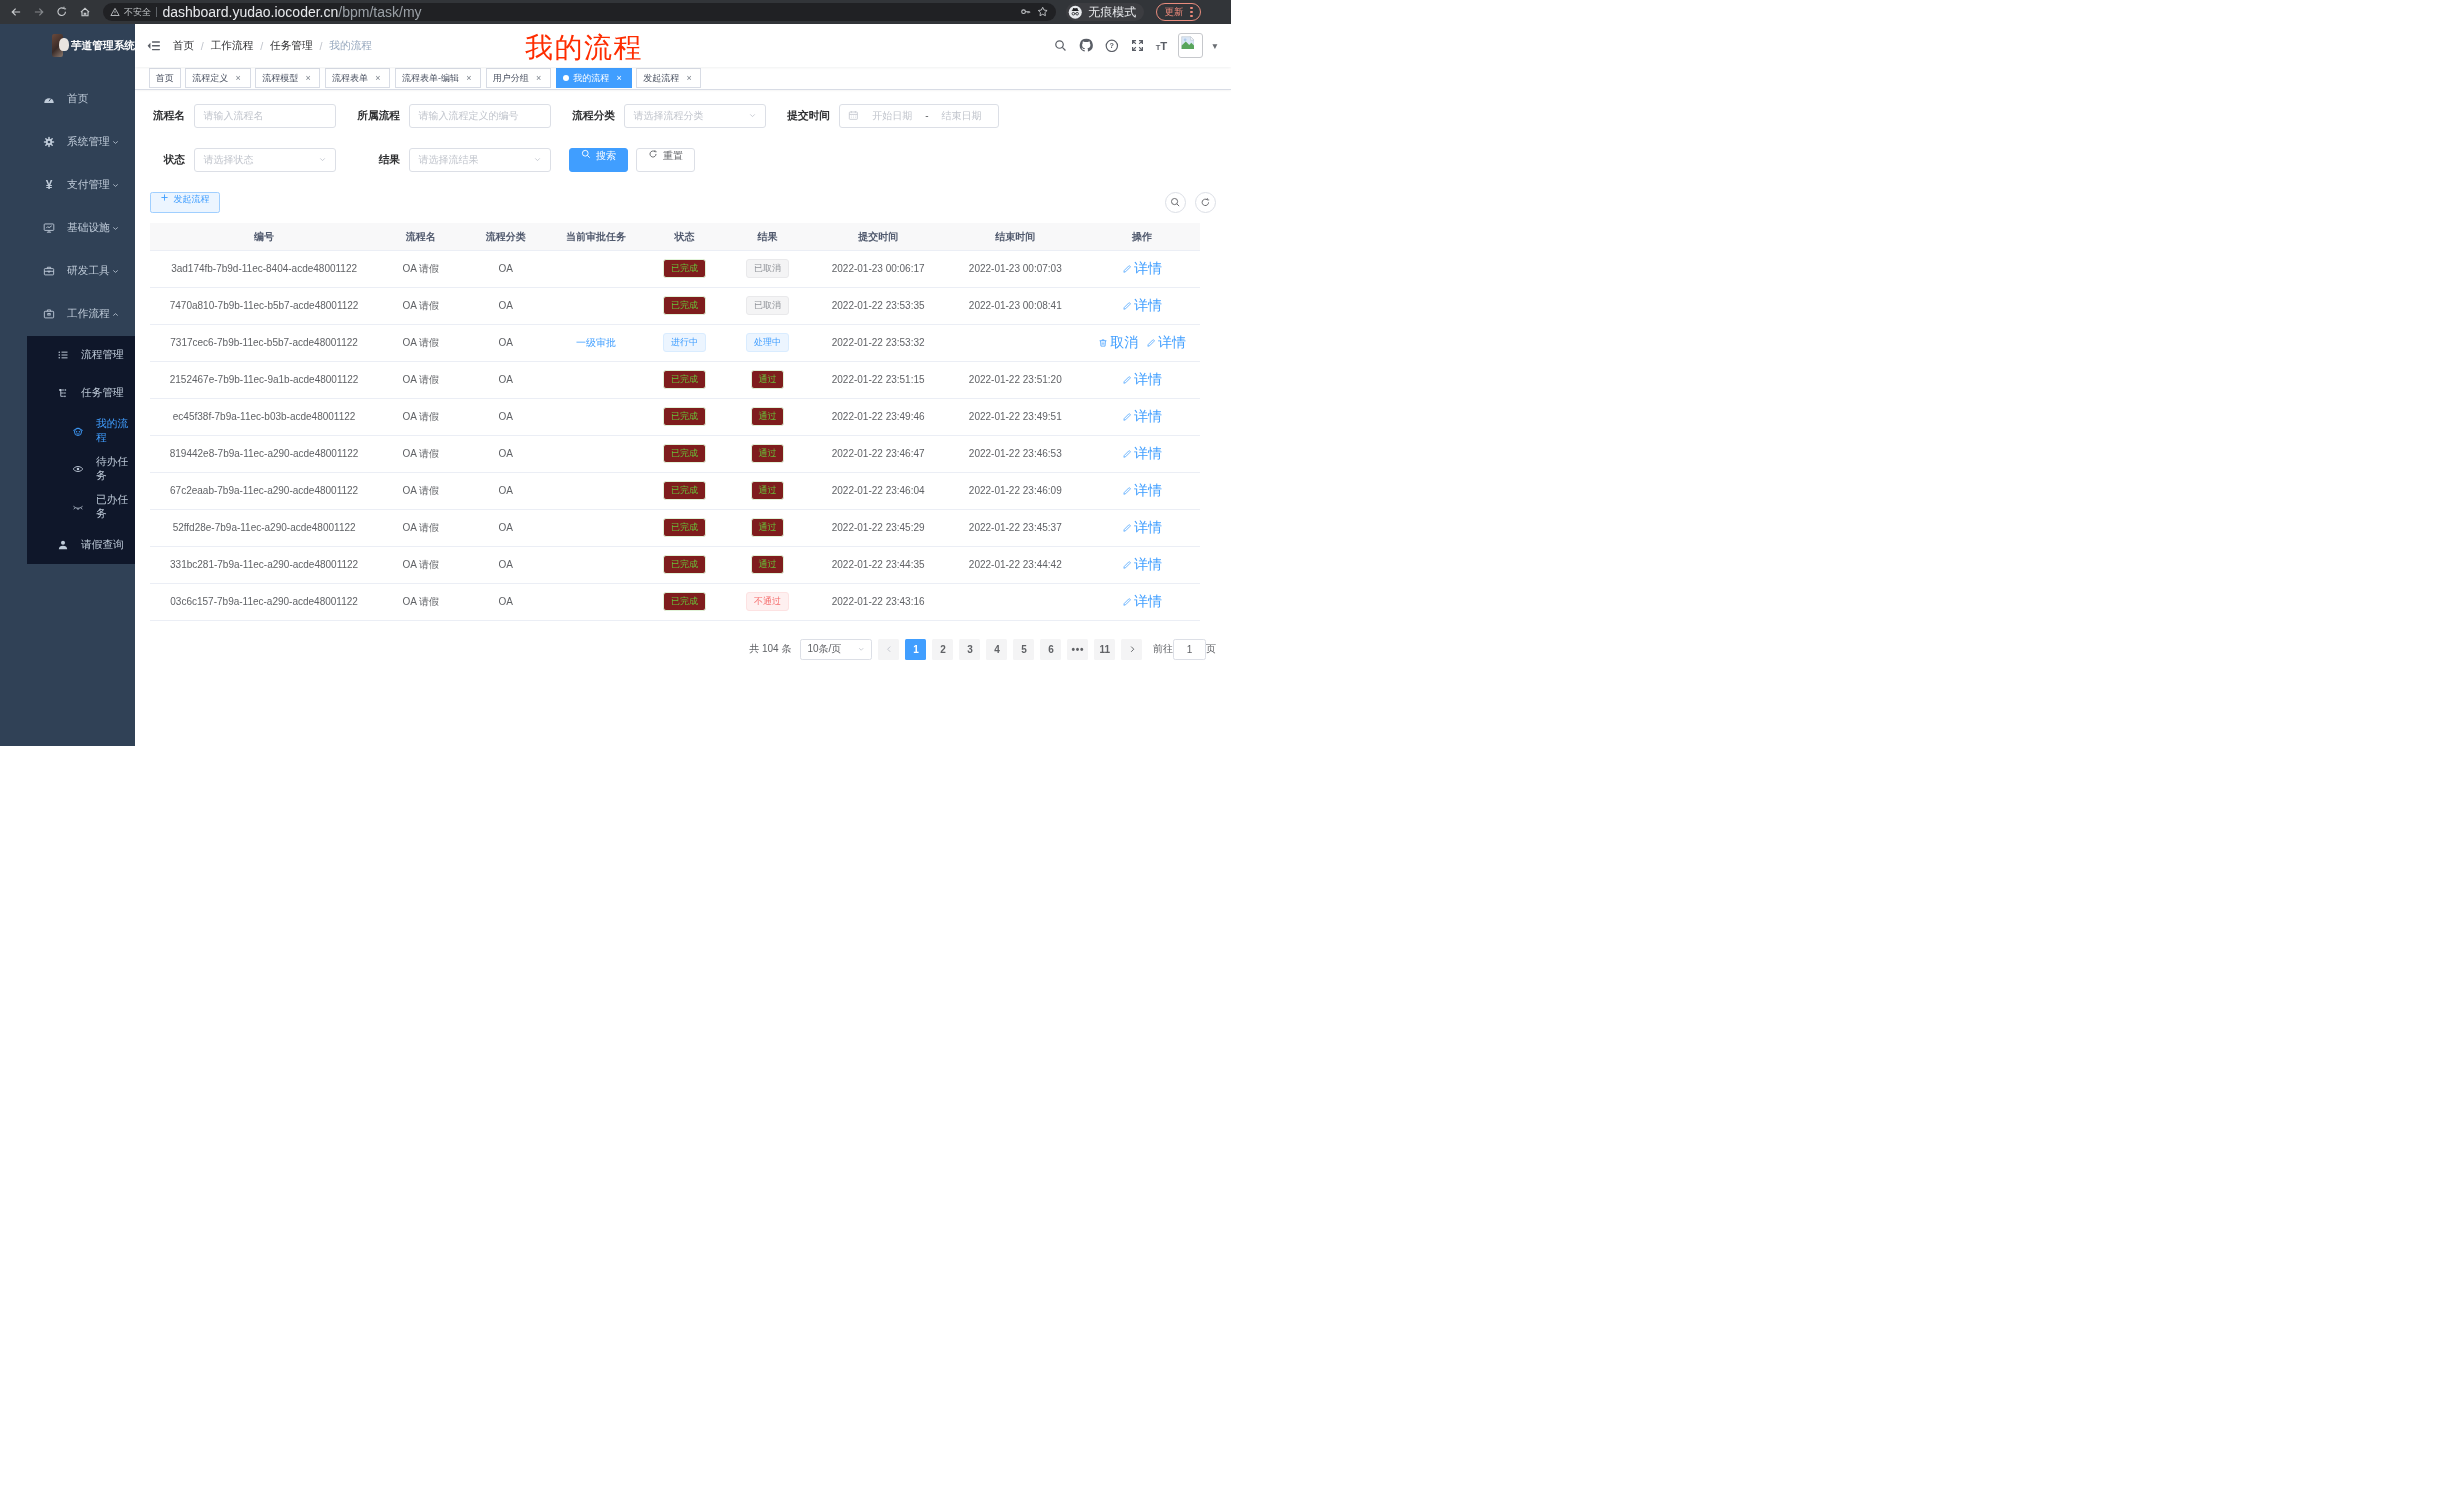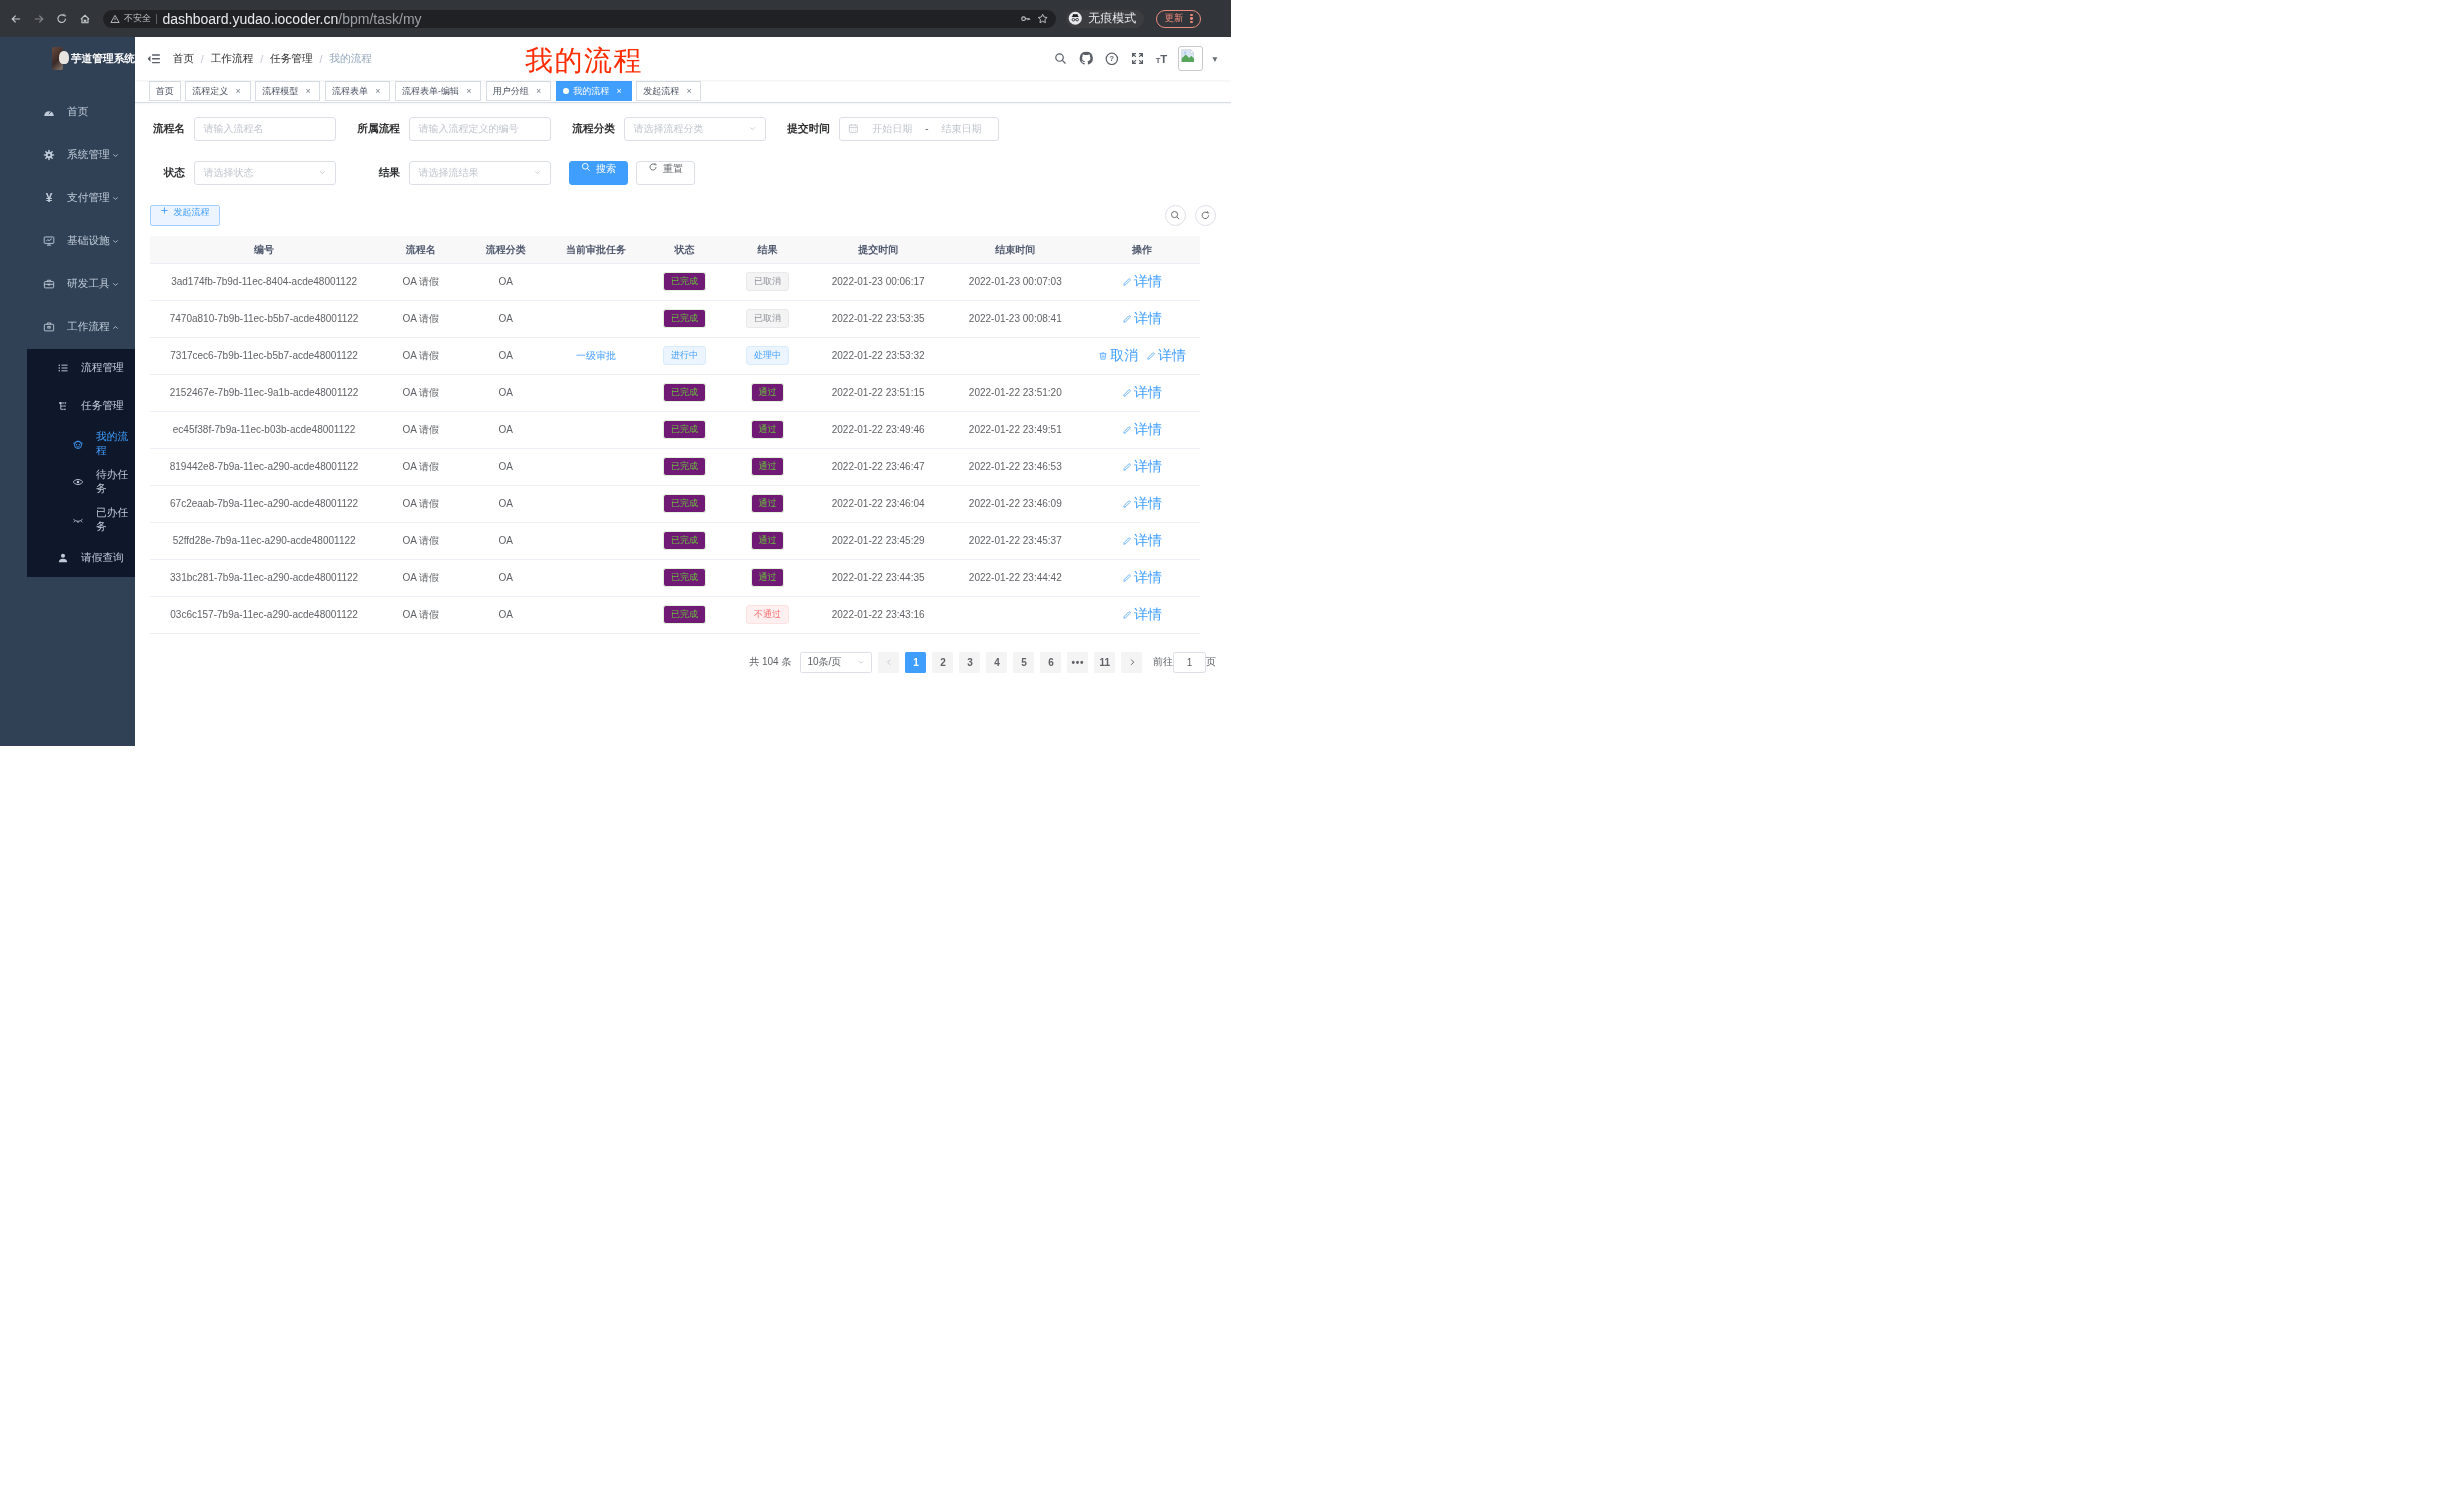--- a/index.html
+++ b/index.html
@@ -1,21 +1,21 @@
 <!DOCTYPE html>
 <html style="font-size:12px"><head>
 <meta charset="utf-8">
 <style>
   * { margin:0; padding:0; box-sizing:border-box; }
   html,body { width:1231px; height:746px; overflow:hidden; background:#fff;
     font-family:"Liberation Sans","DejaVu Sans",sans-serif; }
   svg { display:block; }
 
   
-  .chrome { height:37px; background:#323539; display:flex; align-items:center; padding:0 6px; gap:3px; }
+  .chrome { height:24px; background:#323539; display:flex; align-items:center; padding:0 6px; gap:3px; }
   .chrome .navbtn { width:20px; height:20px; display:flex; align-items:center; justify-content:center; color:#c7cacd; border-radius:50%; flex:0 0 auto; }
   .chrome .navbtn.disabled { color:#85888c; }
   .omnibox { height:18px; flex:0 0 953px; margin-left:4.6px; background:#202124; border-radius:9px; display:flex; align-items:center; padding:0 7.6px; gap:5.3px; }
   .omnibox .sec { color:#c4c7ca; font-size:9px; display:flex; align-items:center; gap:3.8px; }
   .omnibox .divider { width:0.8px; height:10px; background:#5f6368; }
   .omnibox .url { font-size:14px; color:#e8eaed; white-space:nowrap;text-align:right; }
   .omnibox .url .path { color:#9aa0a6; }
   .omnibox .spacer { flex:1; }
   .omni-ic { color:#c4c7ca; }
   .incog { height:18px; border-radius:9px; background:#3c3d41; display:flex; align-items:center; gap:5.3px; padding:0 7.6px 0 2.3px; margin-left:7.6px; }
@@ -86,21 +86,21 @@
   .toolbar { display:flex; align-items:center; justify-content:space-between; margin-bottom:10.7px; }
   .btn.soft { height:21px; background:#ecf5ff; border:0.8px solid #a0cfff; color:#409eff; font-size:9px; padding:0 9px; border-radius:2.3px; }
   .circlebtns { display:flex; gap:9px; }
   .cbtn { width:21px; height:21px; border:0.8px solid #dcdfe6; border-radius:50%; background:#fff; color:#606266; display:flex; align-items:center; justify-content:center; cursor:pointer; }
 
   table { width:1050px; border-collapse:collapse; table-layout:fixed; }
   th { background:#f8f8f9; color:#515a6e; font-size:10px; font-weight:bold; height:27px; text-align:center; }
   td { height:37px; font-size:10px; color:#606266; text-align:center; border-bottom:0.8px solid #ebeef5; overflow:hidden; white-space:nowrap; }
   tr.first td { border-top:0.8px solid #ebeef5; }
   .badge { display:inline-flex; align-items:center; height:19px; padding:0 6.8px; border-radius:3px; font-size:9px; border:0.8px solid; }
-  .b-success { color:#67c23a; background:#701a75; border-color:#e1f3d8; }
+  .b-success { color:#67c23a; background:#7f1d1d; border-color:#e1f3d8; }
   .b-info { color:#909399; background:#f4f4f5; border-color:#e9e9eb; }
   .b-primary { color:#409eff; background:#ecf5ff; border-color:#d9ecff; }
   .b-danger { color:#f56c6c; background:#fef0f0; border-color:#fde2e2; }
   .tlink { color:#409eff; cursor:pointer; }
   .alink { color:#409eff; font-size:14px; cursor:pointer; display:inline-flex; align-items:center; gap:2.3px; margin:0 3.8px; }
 
   .pagination { display:flex; align-items:center; justify-content:flex-end; margin-top:18px; gap:6px; font-size:10px; color:#606266; }
   .pg-total { margin-right:3px; }
   .pg-size { width:72px; height:21px; border:0.8px solid #dcdfe6; border-radius:2.3px; display:flex; align-items:center; justify-content:space-between; padding:0 6px; color:#606266; cursor:pointer; }
   .pg-btn { min-width:21px; height:21px; background:#f4f4f5; border-radius:1.5px; display:flex; align-items:center; justify-content:center; font-weight:bold; color:#606266; cursor:pointer; padding:0 3px; }

